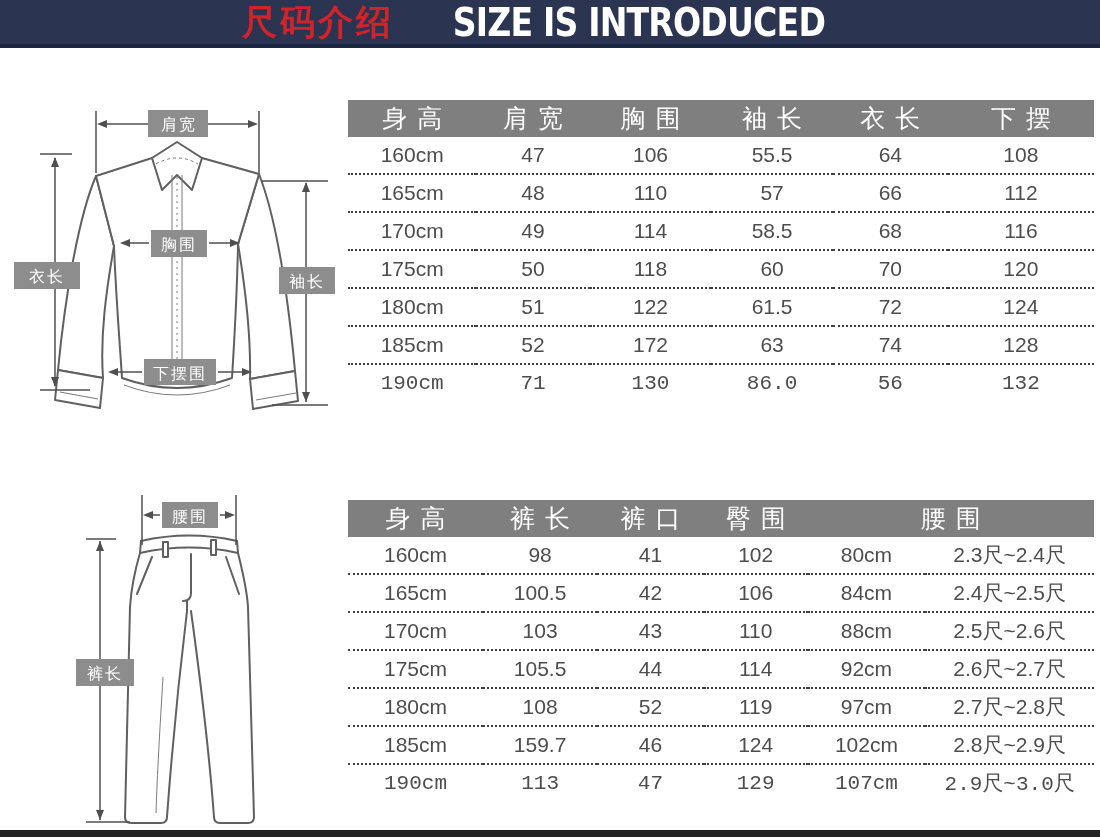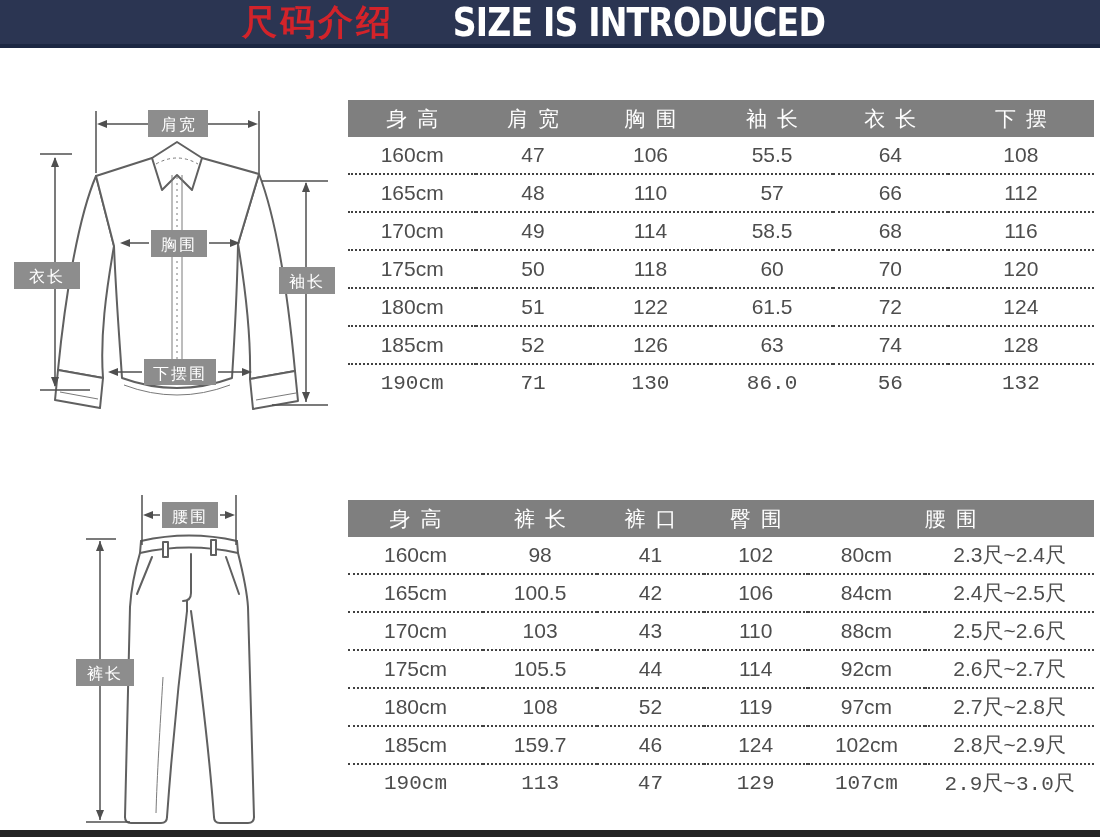--- a/index.html
+++ b/index.html
@@ -9,21 +9,21 @@
   
   .banner{position:absolute;left:0;top:0;width:1100px;height:44px;background:#2b3552;
           border-bottom:4px solid #1c2742;display:flex;align-items:center;justify-content:center;gap:26px;}
   .banner .t-cn{color:#d3232a;font-size:35px;font-weight:bold;letter-spacing:3px;line-height:1;}
   .banner .t-en{color:#ffffff;font-size:39px;font-weight:800;letter-spacing:-1px;line-height:1;
                 display:inline-block;transform:scaleX(.85);transform-origin:center;}
 
   
   table.size{position:absolute;left:348px;width:746px;border-collapse:collapse;table-layout:fixed;
              font-family:"Liberation Sans","DejaVu Sans",sans-serif;}
-  table.size thead th{background:#7f7f7f;color:#ffffff;font-size:21px;font-weight:normal;
+  table.size thead th{background:#7f7f7f;color:#ffffff;font-size:25px;font-weight:normal;
                       height:37px;letter-spacing:10px;text-indent:10px;text-align:center;padding:0;}
   table.size tbody td{text-align:center;font-size:21px;color:#4d4d4d;height:36px;padding:0;
                       border-bottom:2px dotted #414141;}
   table.size tbody tr:last-child td{border-bottom:none;font-family:Liberation Mono, monospace;}
   #shirt-table{top:100px;}
   #pants-table{top:500px;}
   #shirt-table col:nth-child(1){width:17.2%;} #shirt-table col:nth-child(2){width:15.2%;}
   #shirt-table col:nth-child(3){width:16.3%;} #shirt-table col:nth-child(4){width:16.3%;}
   #shirt-table col:nth-child(5){width:15.4%;} #shirt-table col:nth-child(6){width:19.6%;}
   #pants-table col:nth-child(1){width:18.1%;} #pants-table col:nth-child(2){width:15.3%;}
@@ -180,21 +180,21 @@
           <td>180cm</td>
           <td>51</td>
           <td>122</td>
           <td>61.5</td>
           <td>72</td>
           <td>124</td>
         </tr>
         <tr>
           <td>185cm</td>
           <td>52</td>
-          <td>126</td>
+          <td>172</td>
           <td>63</td>
           <td>74</td>
           <td>128</td>
         </tr>
         <tr>
           <td>190cm</td>
           <td>71</td>
           <td>130</td>
           <td>86.0</td>
           <td>56</td>

